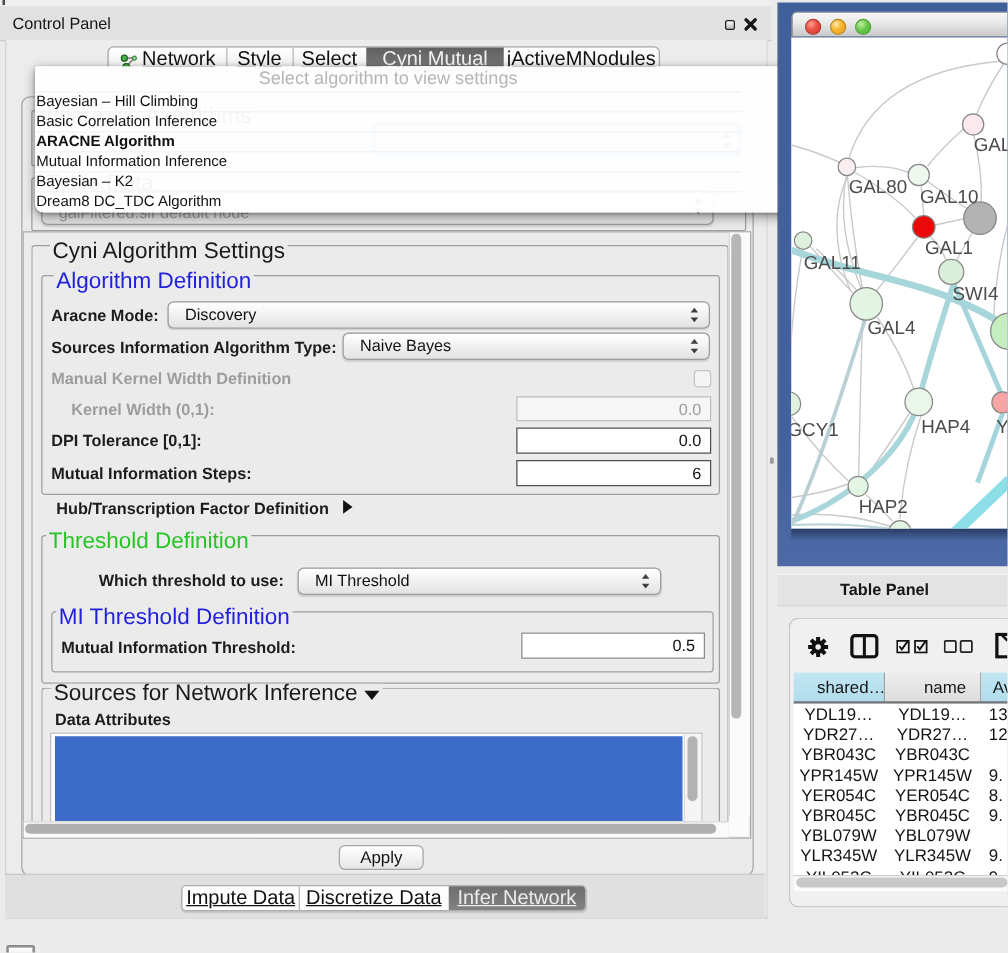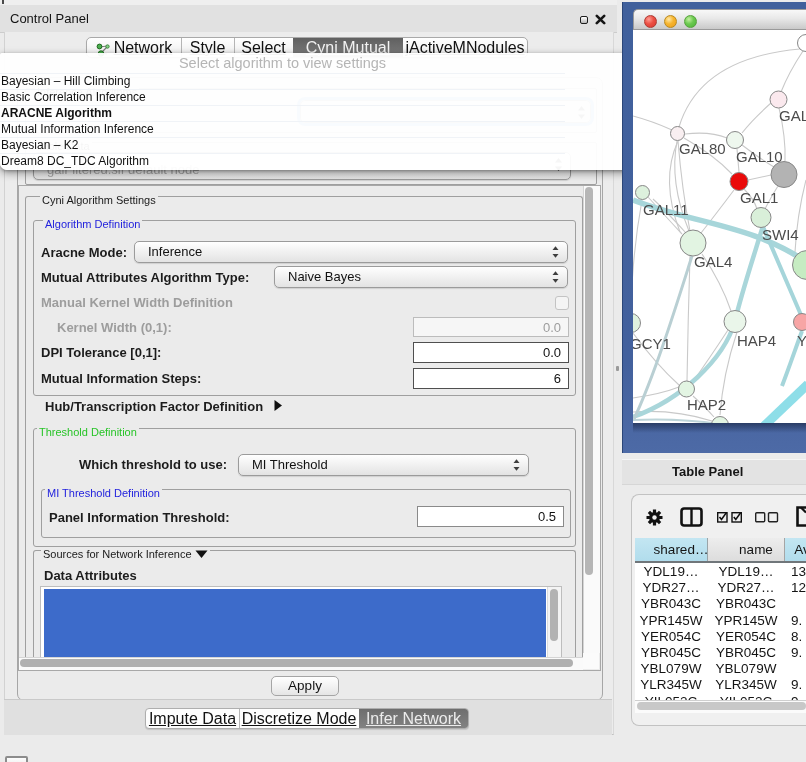--- a/index.html
+++ b/index.html
@@ -11,21 +11,21 @@
   .dis{color:#9d9d9d;}
   .combo{position:absolute;border:1px solid #9b9b9b;border-radius:5px;
      background:linear-gradient(180deg,#ffffff 0%,#f2f2f2 45%,#e3e3e3 100%);
      box-shadow:0 1px 1px rgba(0,0,0,0.12);}
   .combo .ct{position:absolute;left:13px;top:2px;font-size:13px;color:#111;white-space:nowrap;}
   .stepper{position:absolute;right:7px;top:3px;width:9px;}
   .field{position:absolute;background:#fff;border:1px solid #4f4f4f;
      font-size:13px;color:#111;text-align:right;}
   .fieldv{position:absolute;right:7px;top:2px;font-size:13px;}
   .grp{position:absolute;border:1px solid #9f9f9f;border-radius:3px;}
-  .gt{position:absolute;top:-4px;font-size:11px;background:#ebebeb;padding:0 2px;white-space:nowrap;line-height:14px;}
+  .gt{position:absolute;top:-4px;font-size:18px;background:#ebebeb;padding:0 2px;white-space:nowrap;line-height:14px;}
   .pitem{position:absolute;left:1px;font-size:12px;color:#111;white-space:nowrap;line-height:16px;}
   .seg{position:absolute;top:0;height:100%;display:flex;align-items:flex-end;justify-content:center;
        font-size:16px;color:#111;white-space:nowrap;text-decoration:underline;}
   .tr-cell{position:absolute;font-size:13.5px;color:#141414;white-space:nowrap;}
 </style>
 </head>
 <body>
 
 <div class="abs" style="left:0;top:0;width:617px;height:5px;background:#efefef;"></div>
 <div class="abs" style="left:2px;top:0;width:2px;height:4px;background:#4a4a4a;"></div>
@@ -82,27 +82,27 @@
 
 <div class="grp" style="left:25px;top:196px;width:556px;height:470px;border-bottom:none;border-bottom-left-radius:0;border-bottom-right-radius:0;">
   <div class="gt" style="left:14px;color:#1a1a1a;">Cyni Algorithm Settings</div>
 </div>
 
 <div class="grp" style="left:33px;top:220px;width:541px;height:174px;">
   <div class="gt" style="left:9px;color:#2222dd;">Algorithm Definition</div>
 </div>
 <div class="lbl" style="position:absolute;left:41px;top:245px;">Aracne Mode:</div>
 <div class="combo" style="left:134px;top:241px;width:432px;height:20px;">
-  <div class="ct">Inference</div>
+  <div class="ct">Discovery</div>
   <svg class="stepper" width="8" height="14" viewBox="0 0 8 14">
       <path d="M4 1.2 L7 5 L1 5 Z" fill="#3d3d3d"></path>
       <path d="M4 12.8 L1 9 L7 9 Z" fill="#3d3d3d"></path>
     </svg>
 </div>
-<div class="lbl" style="position:absolute;left:41px;top:270px;">Mutual Attributes Algorithm Type:</div>
+<div class="lbl" style="position:absolute;left:41px;top:270px;">Sources Information Algorithm Type:</div>
 <div class="combo" style="left:274px;top:266px;width:292px;height:20px;">
   <div class="ct">Naive Bayes</div>
   <svg class="stepper" width="8" height="14" viewBox="0 0 8 14">
       <path d="M4 1.2 L7 5 L1 5 Z" fill="#3d3d3d"></path>
       <path d="M4 12.8 L1 9 L7 9 Z" fill="#3d3d3d"></path>
     </svg>
 </div>
 <div class="lbl dis" style="position:absolute;left:41px;top:295px;">Manual Kernel Width Definition</div>
 <div class="abs" style="left:555px;top:296px;width:12px;height:12px;border:1px solid #c3c3c3;border-radius:3px;background:#f4f4f4;"></div>
 <div class="lbl dis" style="position:absolute;left:41px;top:320px;margin-left:16px;">Kernel Width (0,1):</div>
@@ -129,21 +129,21 @@
 <div class="combo" style="left:238px;top:454px;width:289px;height:20px;">
   <div class="ct">MI Threshold</div>
   <svg class="stepper" width="8" height="14" viewBox="0 0 8 14">
       <path d="M4 1.2 L7 5 L1 5 Z" fill="#3d3d3d"></path>
       <path d="M4 12.8 L1 9 L7 9 Z" fill="#3d3d3d"></path>
     </svg>
 </div>
 <div class="grp" style="left:41px;top:489px;width:528px;height:47px;">
   <div class="gt" style="left:3px;color:#2222dd;">MI Threshold Definition</div>
 </div>
-<div class="lbl" style="position:absolute;left:49px;top:510px;">Panel Information Threshold:</div>
+<div class="lbl" style="position:absolute;left:49px;top:510px;">Mutual Information Threshold:</div>
 <div class="field" style="left:417px;top:506px;width:145px;height:19px;border:1px solid #8a8a8a;">
     <span class="fieldv" style="color:#111;">0.5</span>
   </div>
 
 <div class="grp" style="left:33px;top:550px;width:541px;height:118px;border-bottom:none;">
   <div class="gt" style="left:7px;color:#1a1a1a;font-weight:normal;">Sources for Network Inference <svg width="13" height="10" viewBox="0 0 13 10" style="vertical-align:-1px;">
         <path d="M0.5 1.5 L12.5 1.5 L6.5 9 Z" fill="#111"></path>
       </svg></div>
 </div>
 <div class="lbl" style="position:absolute;left:44px;top:568px;">Data Attributes</div>
@@ -159,29 +159,29 @@
 <div class="abs" style="left:19px;top:657px;width:564px;height:12px;background:#fafafa;border-top:1px solid #d5d5d5;"></div>
 <div class="abs" style="left:20px;top:659px;width:553px;height:8px;background:#b0b0b0;border-radius:4px;"></div>
 <div class="abs" style="left:583px;top:653px;width:16px;height:16px;background:#fbfbfb;"></div>
 
 <div class="abs" style="left:271px;top:676px;width:66px;height:18px;border:1px solid #a5a5a5;border-radius:5px;background:linear-gradient(180deg,#ffffff,#e5e5e5);text-align:center;font-size:13.5px;color:#141414;line-height:18px;">Apply</div>
 
 <div class="abs" style="left:4px;top:699px;width:608px;height:35px;background:#e0e0e0;border-top:1px solid #c9c9c9;"></div>
 <div class="abs" style="left:145px;top:708px;width:322px;height:19px;border:1px solid #aeaeae;border-radius:4px;background:#fdfdfd;box-shadow:0 1px 1px rgba(0,0,0,.12);">
   <div class="seg" style="left:0;width:93px;">Impute Data</div>
   <div class="abs" style="left:93px;top:0;width:1px;height:19px;background:#b5b5b5;"></div>
-  <div class="seg" style="left:93px;width:120px;">Discretize Mode</div>
+  <div class="seg" style="left:93px;width:120px;">Discretize Data</div>
   <div class="seg" style="left:213px;width:109px;background:linear-gradient(180deg,#6e6e6e,#828282);color:#ececec;border-radius:0 3px 3px 0;">Infer Network</div>
 </div>
 
 <div class="abs" style="left:5px;top:756px;width:19px;height:10px;border:2px solid #8c8c8c;border-radius:2px;background:linear-gradient(180deg,#fdfdfd,#e8e8e8);"></div>
 
 <div class="abs" style="left:616px;top:366px;width:3px;height:5px;background:#9a9a9a;border-radius:1px;"></div>
 
-<div class="abs" style="left:0;top:53px;width:683px;height:117px;background:rgba(255,255,255,0.953);border-radius:2px 2px 7px 7px;box-shadow:0 3px 9px rgba(0,0,0,0.4),0 1px 3px rgba(0,0,0,0.25);">
+<div class="abs" style="left:28px;top:53px;width:683px;height:117px;background:rgba(255,255,255,0.953);border-radius:2px 2px 7px 7px;box-shadow:0 3px 9px rgba(0,0,0,0.4),0 1px 3px rgba(0,0,0,0.25);">
   <div class="abs" style="left:0;top:0;width:565px;height:20px;text-align:center;font-size:14.5px;color:#b5b5b5;line-height:21px;">Select algorithm to view settings</div>
   <div class="abs" style="left:0;top:20px;width:565px;height:16px;border-top:1px solid #f0f3f7;"></div>
   <div class="pitem" style="top:20px;">Bayesian – Hill Climbing</div>
   <div class="abs" style="left:0;top:36px;width:565px;height:16px;border-top:1px solid #f0f3f7;"></div>
   <div class="pitem" style="top:36px;">Basic Correlation Inference</div>
   <div class="abs" style="left:0;top:52px;width:565px;height:16px;border-top:1px solid #f0f3f7;"></div>
   <div class="pitem bold" style="top:52px;">ARACNE Algorithm</div>
   <div class="abs" style="left:0;top:68px;width:565px;height:16px;border-top:1px solid #f0f3f7;"></div>
   <div class="pitem" style="top:68px;">Mutual Information Inference</div>
   <div class="abs" style="left:0;top:84px;width:565px;height:16px;border-top:1px solid #f0f3f7;"></div>

